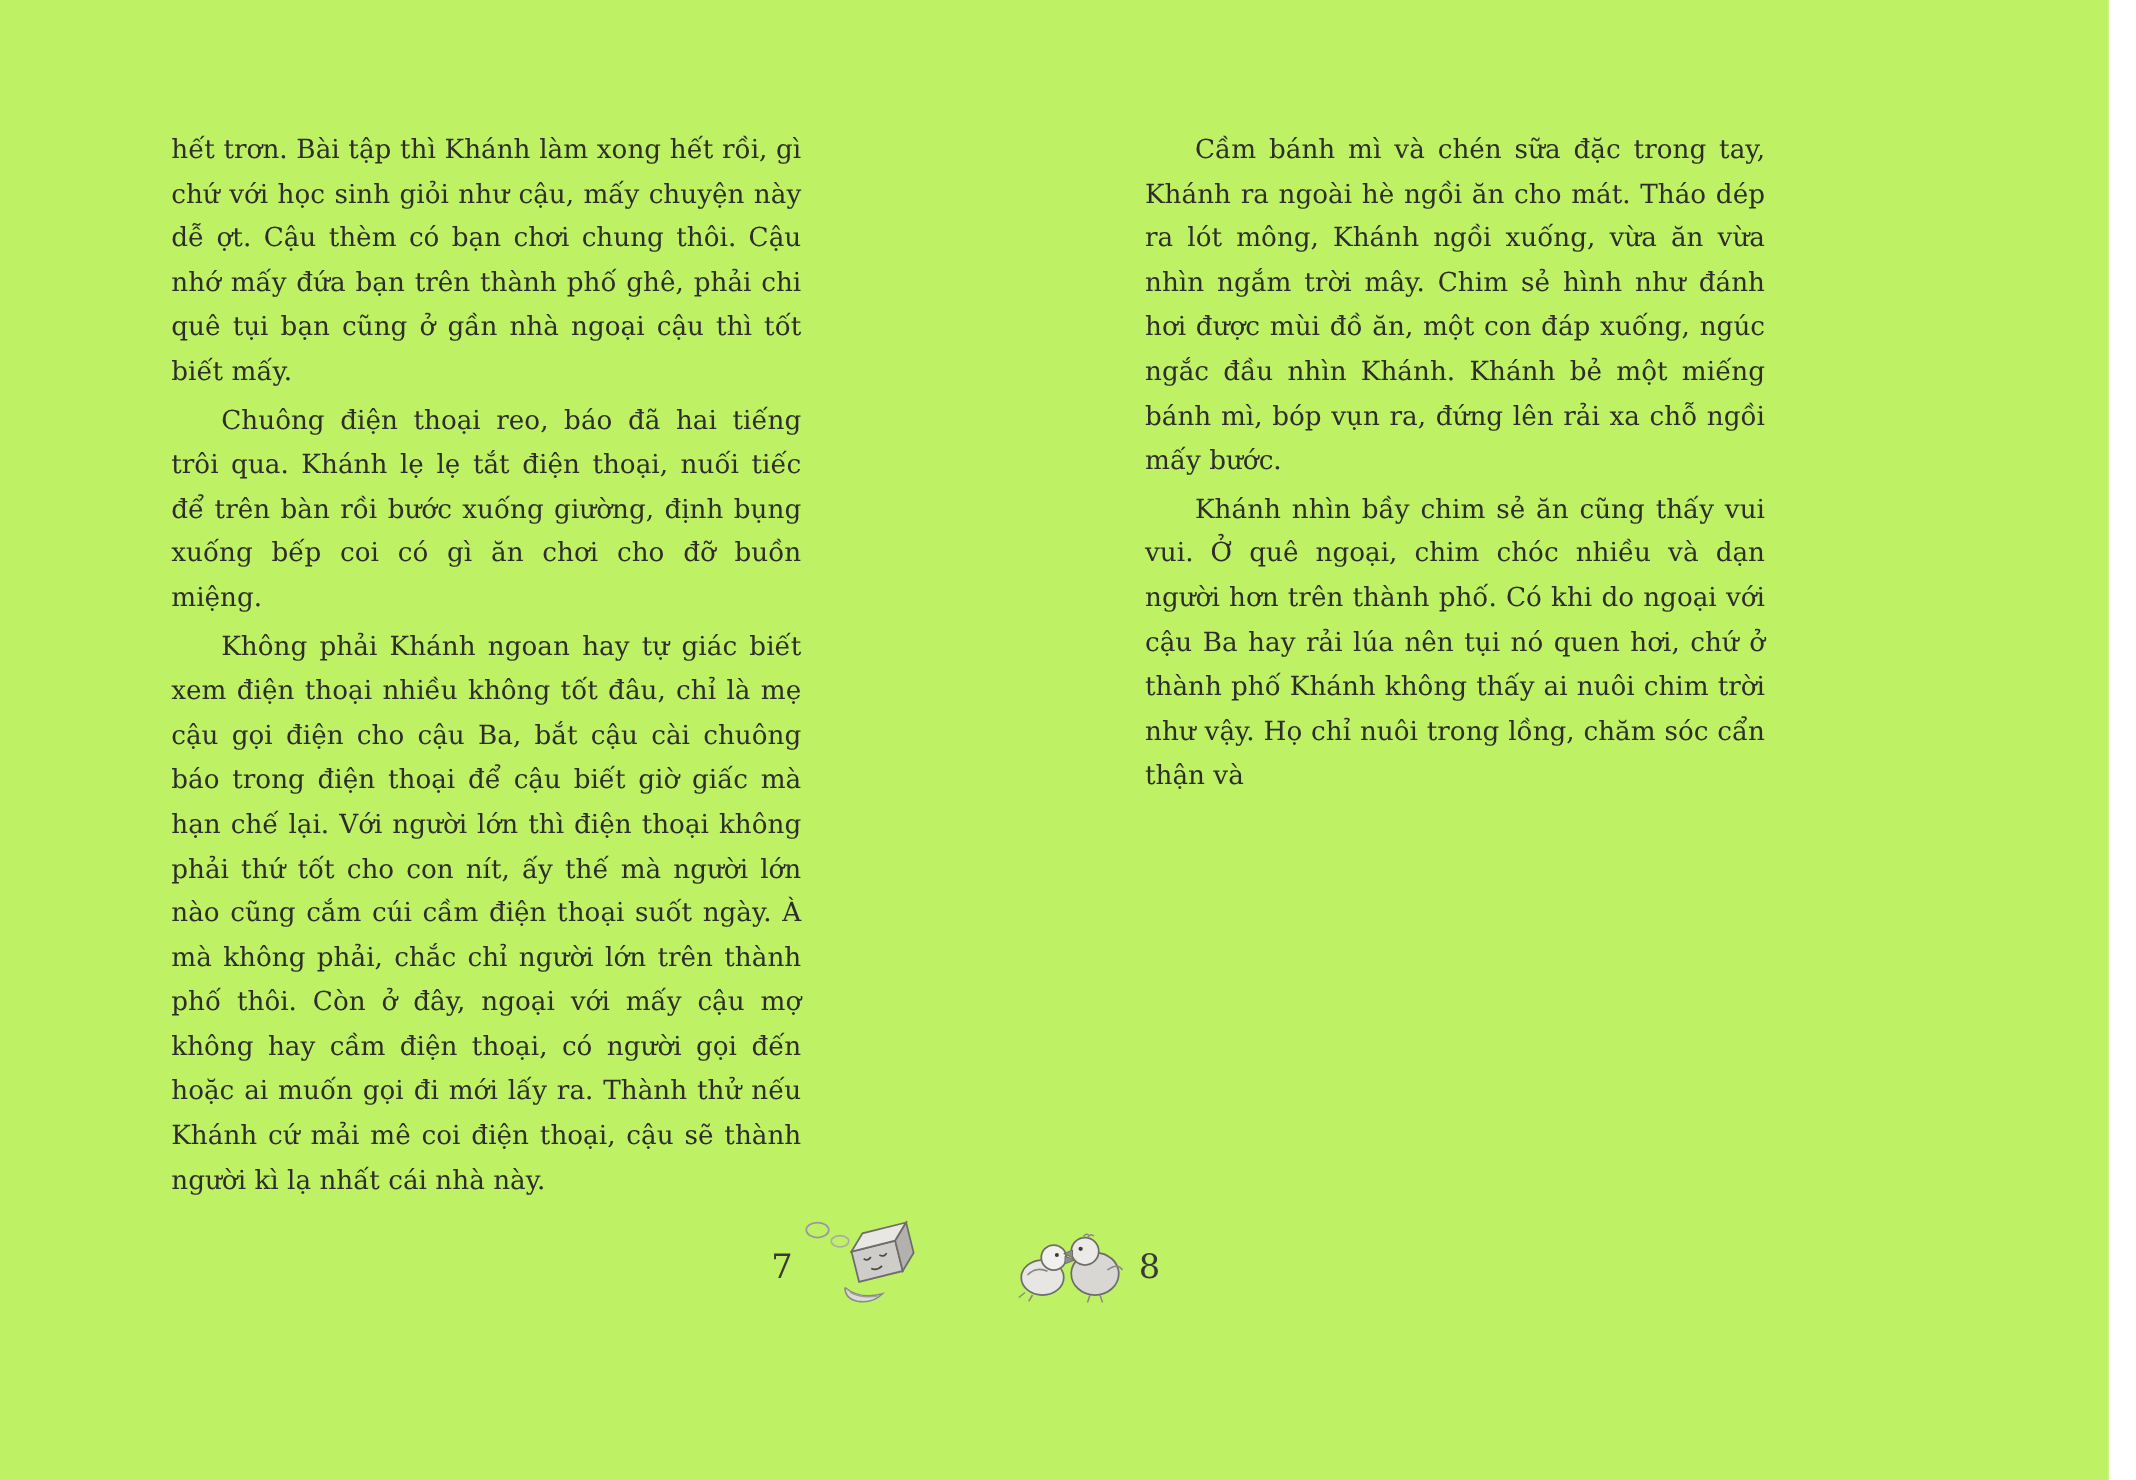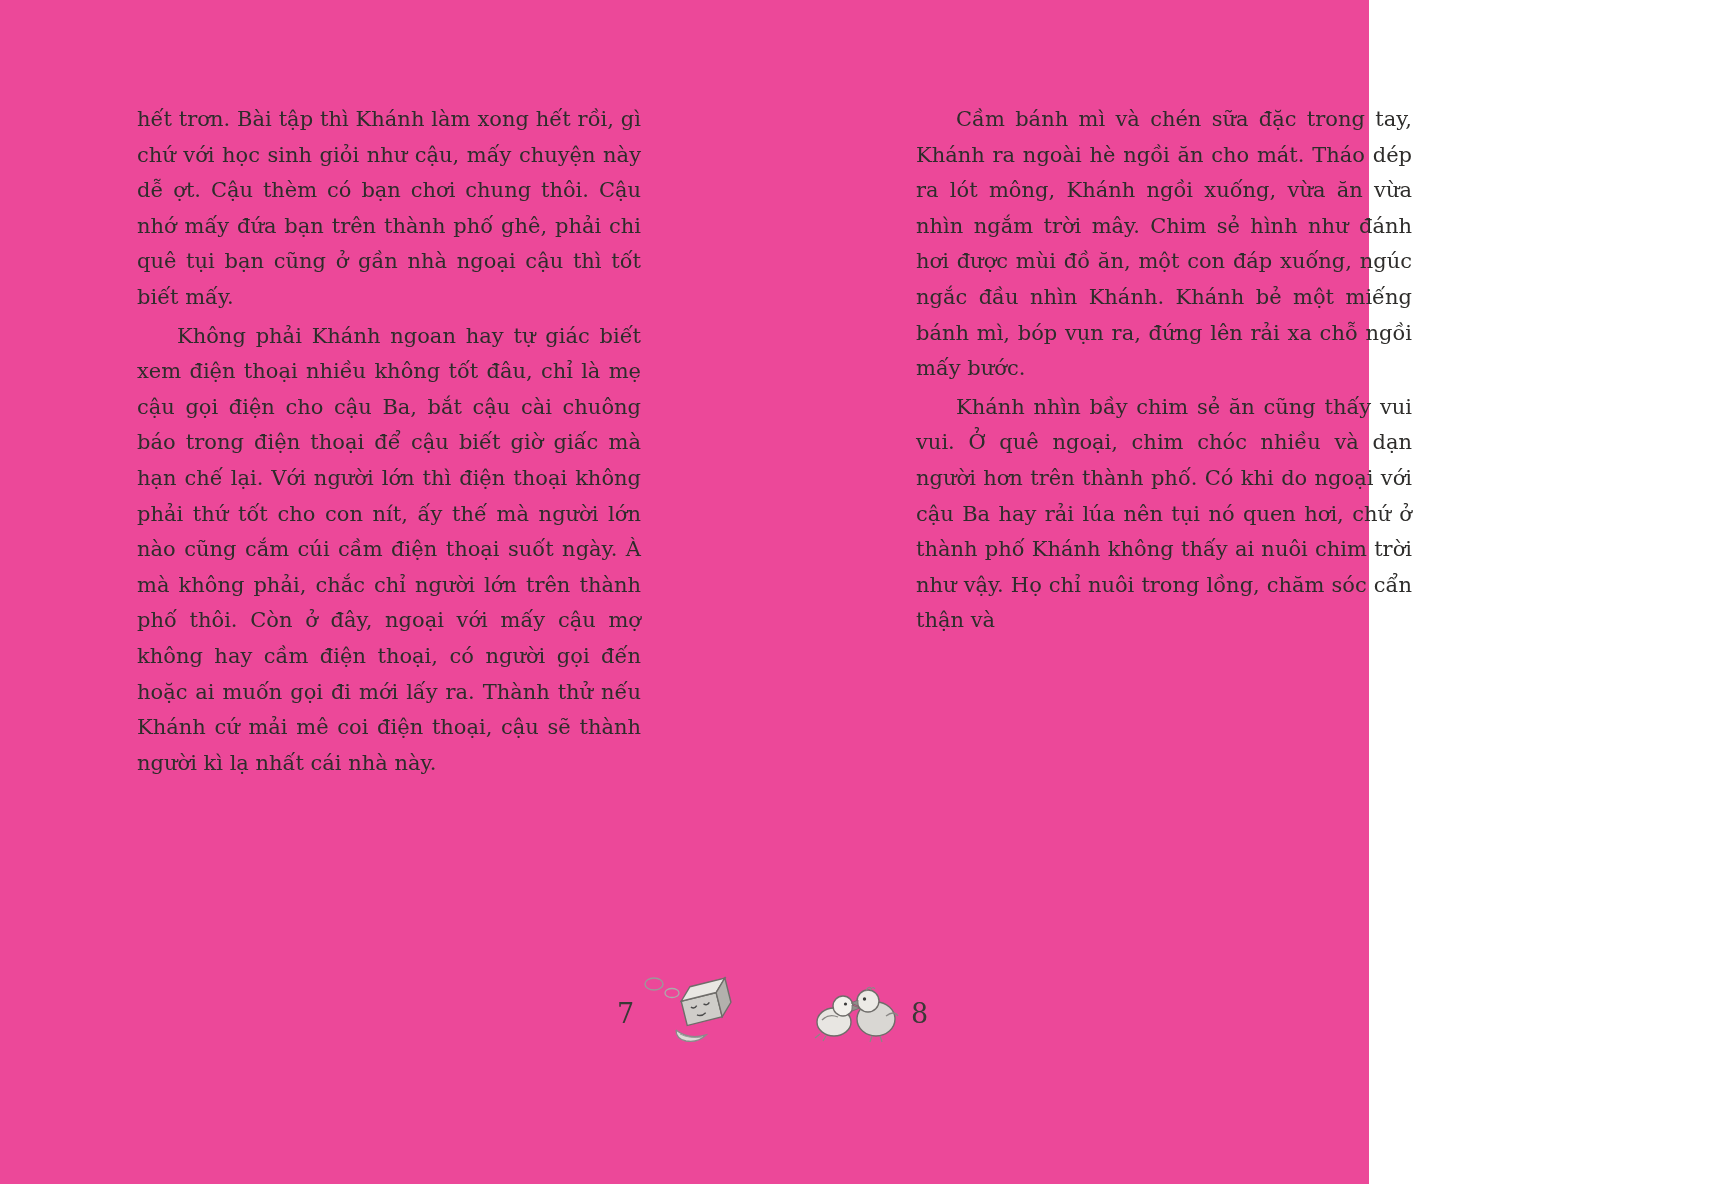--- a/index.html
+++ b/index.html
@@ -5,23 +5,23 @@
   * { margin: 0; padding: 0; box-sizing: border-box; }
   html, body { background: #ffffff; }
   body {
     width: 1709px;
     height: 1184px;
     font-family: "DejaVu Serif", "Liberation Serif", serif;
     overflow: hidden;
   }
   .spread {
     position: relative;
-    width: 1369px;
+    width: 1687px;
     height: 1184px;
-    background: #ec4899;
+    background: #bef264;
   }
   .text-column {
     position: absolute;
     top: 102px;
     color: #2e2d2b;
     font-size: 21px;
     line-height: 35.6px;
     text-align: justify;
   }
   .col-left  { left: 137px; width: 504px; }
@@ -44,20 +44,21 @@
 
   svg { display: block; }
 </style>
 </head>
 <body>
 
 <div class="spread">
 
   <div class="text-column col-left">
     <p>hết trơn. Bài tập thì Khánh làm xong hết rồi, gì chứ với học sinh giỏi như cậu, mấy chuyện này dễ ợt. Cậu thèm có bạn chơi chung thôi. Cậu nhớ mấy đứa bạn trên thành phố ghê, phải chi quê tụi bạn cũng ở gần nhà ngoại cậu thì tốt biết mấy.</p>
+    <p class="indent">Chuông điện thoại reo, báo đã hai tiếng trôi qua. Khánh lẹ lẹ tắt điện thoại, nuối tiếc để trên bàn rồi bước xuống giường, định bụng xuống bếp coi có gì ăn chơi cho đỡ buồn miệng.</p>
     <p class="indent">Không phải Khánh ngoan hay tự giác biết xem điện thoại nhiều không tốt đâu, chỉ là mẹ cậu gọi điện cho cậu Ba, bắt cậu cài chuông báo trong điện thoại để cậu biết giờ giấc mà hạn chế lại. Với người lớn thì điện thoại không phải thứ tốt cho con nít, ấy thế mà người lớn nào cũng cắm cúi cầm điện thoại suốt ngày. À mà không phải, chắc chỉ người lớn trên thành phố thôi. Còn ở đây, ngoại với mấy cậu mợ không hay cầm điện thoại, có người gọi đến hoặc ai muốn gọi đi mới lấy ra. Thành thử nếu Khánh cứ mải mê coi điện thoại, cậu sẽ thành người kì lạ nhất cái nhà này.</p>
   </div>
 
   <div class="text-column col-right">
     <p class="indent">Cầm bánh mì và chén sữa đặc trong tay, Khánh ra ngoài hè ngồi ăn cho mát. Tháo dép ra lót mông, Khánh ngồi xuống, vừa ăn vừa nhìn ngắm trời mây. Chim sẻ hình như đánh hơi được mùi đồ ăn, một con đáp xuống, ngúc ngắc đầu nhìn Khánh. Khánh bẻ một miếng bánh mì, bóp vụn ra, đứng lên rải xa chỗ ngồi mấy bước.</p>
     <p class="indent">Khánh nhìn bầy chim sẻ ăn cũng thấy vui vui. Ở quê ngoại, chim chóc nhiều và dạn người hơn trên thành phố. Có khi do ngoại với cậu Ba hay rải lúa nên tụi nó quen hơi, chứ ở thành phố Khánh không thấy ai nuôi chim trời như vậy. Họ chỉ nuôi trong lồng, chăm sóc cẩn thận và</p>
   </div>
 
   <div class="page-number" id="pn-left">7</div>
 

